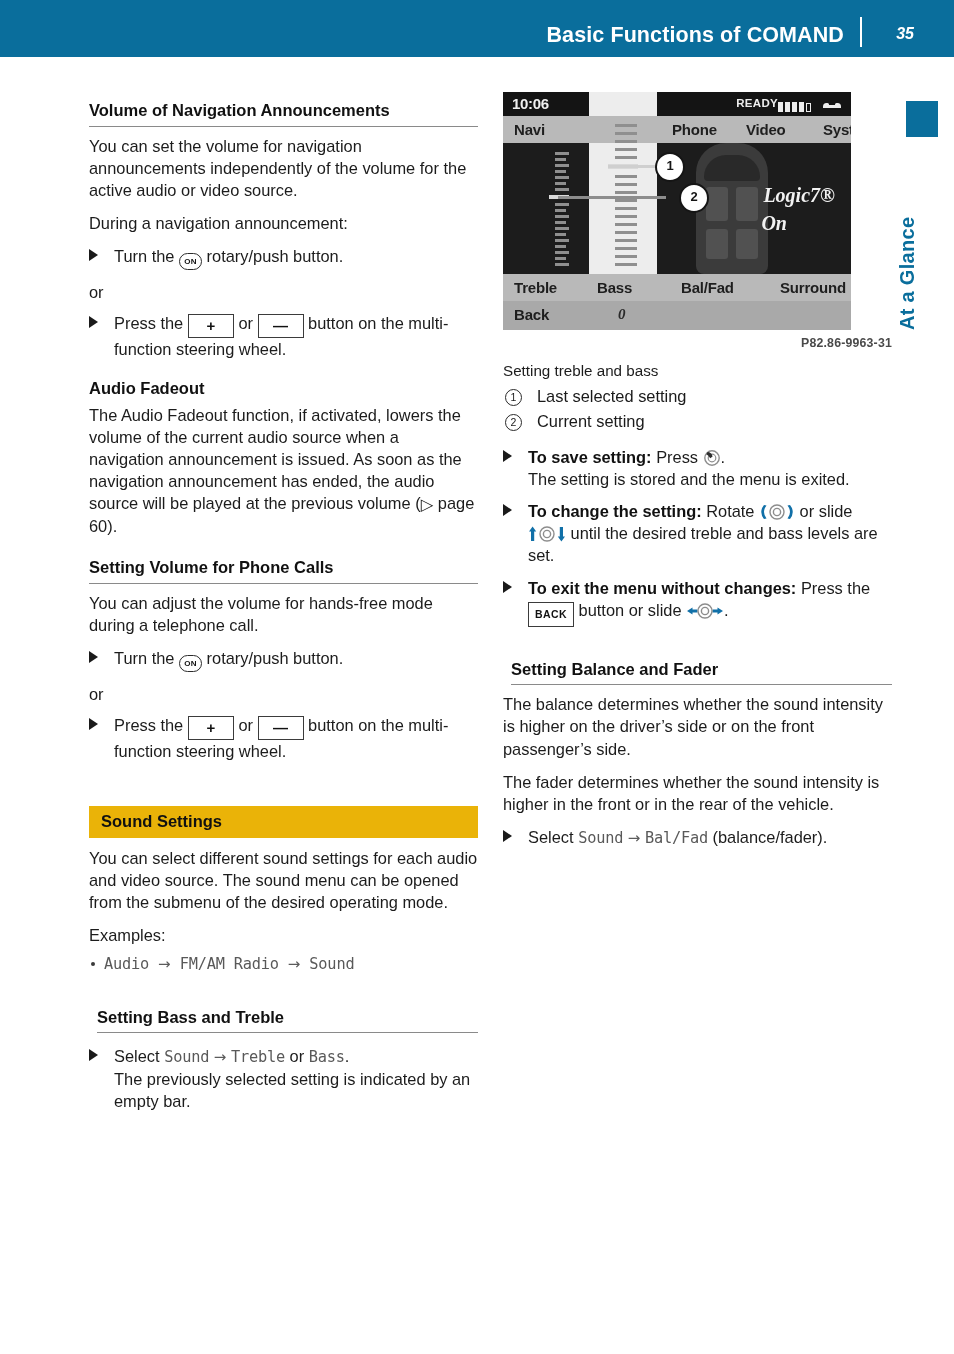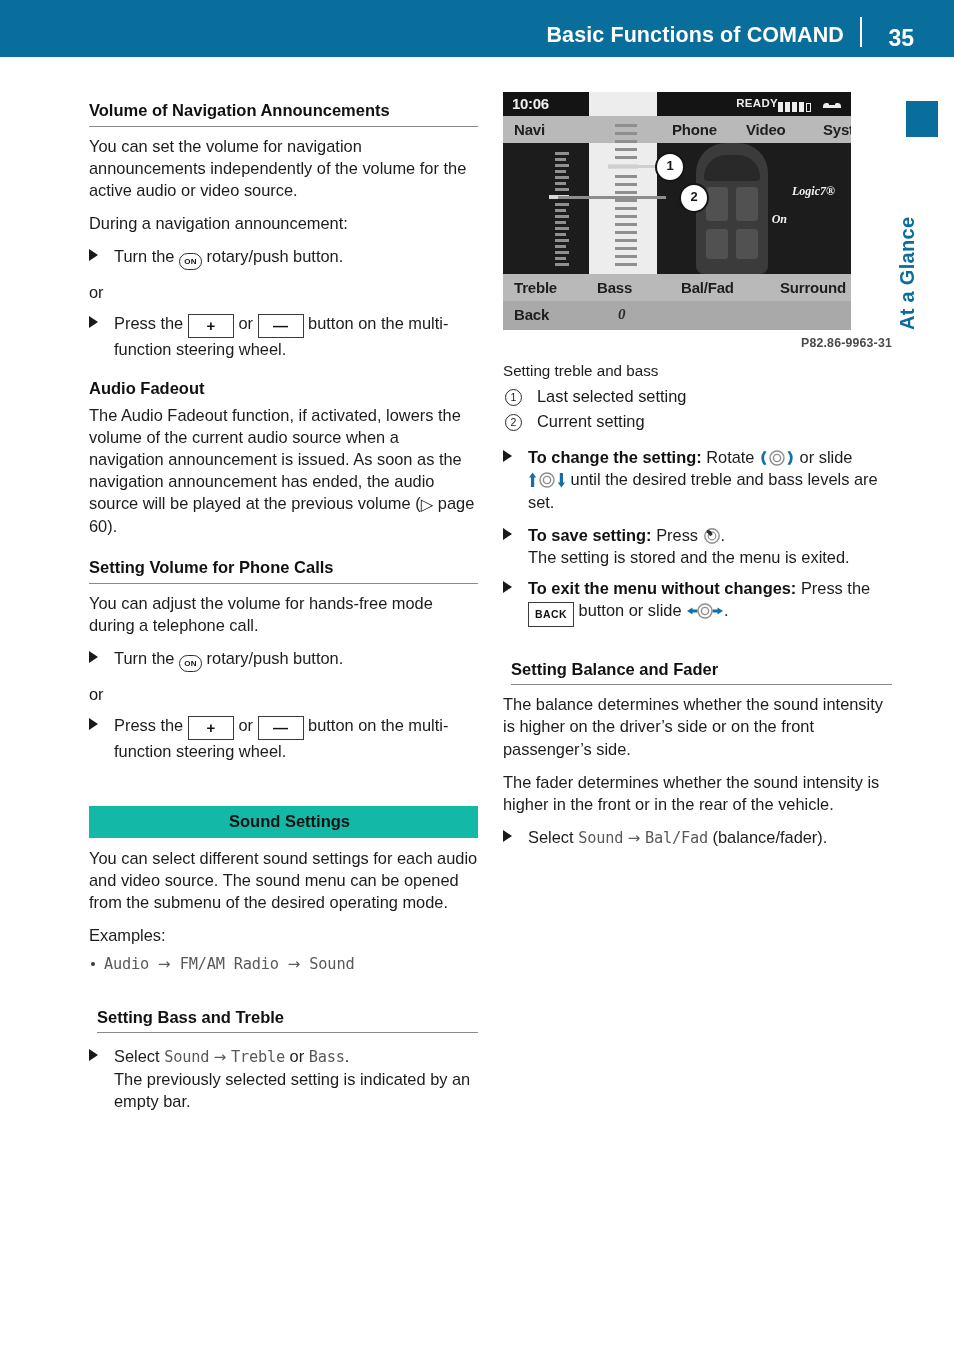--- a/index.html
+++ b/index.html
@@ -39,23 +39,24 @@
     right: 92px;
     top: 17px;
     width: 2px;
     height: 30px;
     background: #ffffff;
   }
   #header-pagenum {
     position: absolute;
     right: 40px;
     top: 25px;
-    font-size: 23px;
+    font-size: 16px;
     font-weight: bold;
     color: #ffffff;
+    font-style: italic;
   }
 
   
   #margin-tab-block {
     position: absolute;
     left: 906px;
     top: 101px;
     width: 32px;
     height: 36px;
     background: #0a6e9c;
@@ -96,27 +97,26 @@
     padding: 0;
     line-height: 1.25;
   }
   .h-sub.ruled {
     border-bottom: 1.6px solid #8a8a8a;
     padding-bottom: 5px;
     margin-bottom: 8px;
     margin-top: 8px;
   }
   .h-band {
-    background: #14b8a6;
+    background: #eab308;
     font-size: 16.5px;
     font-weight: bold;
     color: #111;
     padding: 6px 0 7px 12px;
     margin: 0 0 9px 0;
-    text-align: center;
   }
   p.body {
     font-size: 16.4px;
     line-height: 1.345;
     margin: 0 0 11px 0;
     color: #1c1c1c;
   }
   p.tight { margin-bottom: 7px; }
   .caption {
     font-size: 15.2px;
@@ -305,21 +305,21 @@
   .cm-col-hl {
     position: absolute;
     left: 86px; top: 0;
     width: 68px; height: 238px;
     background: #ededed;
   }
   .cm-logic {
     position: absolute;
     right: 16px;
     color: #f2f2f2;
-    font-size: 12px;
+    font-size: 20px;
     font-weight: bold;
     font-style: italic;
     font-family: "Liberation Serif", serif;
   }
   .cm-val {
     position: absolute;
     color: #2a2a2a;
     font-style: italic;
     font-weight: bold;
     font-size: 15px;
@@ -551,53 +551,53 @@
 
   <div class="numitem">
     <span class="circnum">1</span>
     <span>Last selected setting</span>
   </div>
   <div class="numitem" style="margin-bottom:14px;">
     <span class="circnum">2</span>
     <span>Current setting</span>
   </div>
 
+  <div class="step" style="margin-bottom:9px;">
+    <span class="tri"></span>
+    <b class="lead">To save setting:</b>
+    <span>Press</span>
+    <svg class="gl" width="18" height="18" viewBox="0 0 18 18">
+      <circle cx="9" cy="9" r="7.2" fill="none" stroke="#8d8d8d" stroke-width="1.4"></circle>
+      <circle cx="9" cy="9" r="3.8" fill="none" stroke="#8d8d8d" stroke-width="1.2"></circle>
+      <path d="M4.5 3 Q8.5 3.2 9.6 7.4 L7.2 9.2 Q5.4 6 3.4 5.2 Z" fill="#2e2e2e"></path>
+    </svg><span>.</span>
+    <br>
+    <span>The setting is stored and the menu is exited.</span>
+  </div>
+
   <div class="step">
     <span class="tri"></span>
     <b class="lead">To change the setting:</b>
     <span>Rotate</span>
     <svg class="gl" width="36" height="18" viewBox="0 0 36 18">
       <path d="M7.5 2.5 Q2.5 9 7.5 15.5 L5 16 Q-0.5 9 5 2 Z" fill="#1170a8"></path>
       <path d="M28.5 2.5 Q33.5 9 28.5 15.5 L31 16 Q36.5 9 31 2 Z" fill="#1170a8"></path>
       <circle cx="18" cy="9" r="7" fill="none" stroke="#8d8d8d" stroke-width="1.4"></circle>
       <circle cx="18" cy="9" r="3.6" fill="none" stroke="#8d8d8d" stroke-width="1.4"></circle>
     </svg>
     <span>or slide</span>
     <svg class="gl" width="38" height="18" viewBox="0 0 38 18">
       <path d="M4.6 1.5 L8.2 6.5 H6.2 V16 H3 V6.5 H1 Z" fill="#1170a8"></path>
       <path d="M33.4 16.5 L29.8 11.5 H31.8 V2 H35 V11.5 H37 Z" fill="#1170a8"></path>
       <circle cx="19" cy="9" r="7" fill="none" stroke="#8d8d8d" stroke-width="1.4"></circle>
       <circle cx="19" cy="9" r="3.6" fill="none" stroke="#8d8d8d" stroke-width="1.4"></circle>
     </svg>
     <span>until the desired treble and bass levels are set.</span>
   </div>
 
-  <div class="step" style="margin-bottom:9px;">
-    <span class="tri"></span>
-    <b class="lead">To save setting:</b>
-    <span>Press</span>
-    <svg class="gl" width="18" height="18" viewBox="0 0 18 18">
-      <circle cx="9" cy="9" r="7.2" fill="none" stroke="#8d8d8d" stroke-width="1.4"></circle>
-      <circle cx="9" cy="9" r="3.8" fill="none" stroke="#8d8d8d" stroke-width="1.2"></circle>
-      <path d="M4.5 3 Q8.5 3.2 9.6 7.4 L7.2 9.2 Q5.4 6 3.4 5.2 Z" fill="#2e2e2e"></path>
-    </svg><span>.</span>
-    <br>
-    <span>The setting is stored and the menu is exited.</span>
-  </div>
-
   <div class="step">
     <span class="tri"></span>
     <b class="lead">To exit the menu without changes:</b>
     <span>Press the</span>
     <span class="key-box back">BACK</span>
     <span>button or slide</span>
     <svg class="gl" width="38" height="18" viewBox="0 0 38 18">
       <path d="M1 9 L6.5 5.4 V7.6 H11.5 V10.4 H6.5 V12.6 Z" fill="#1170a8"></path>
       <path d="M37 9 L31.5 12.6 V10.4 H26.5 V7.6 H31.5 V5.4 Z" fill="#1170a8"></path>
       <circle cx="19" cy="9" r="7" fill="none" stroke="#8d8d8d" stroke-width="1.4"></circle>

